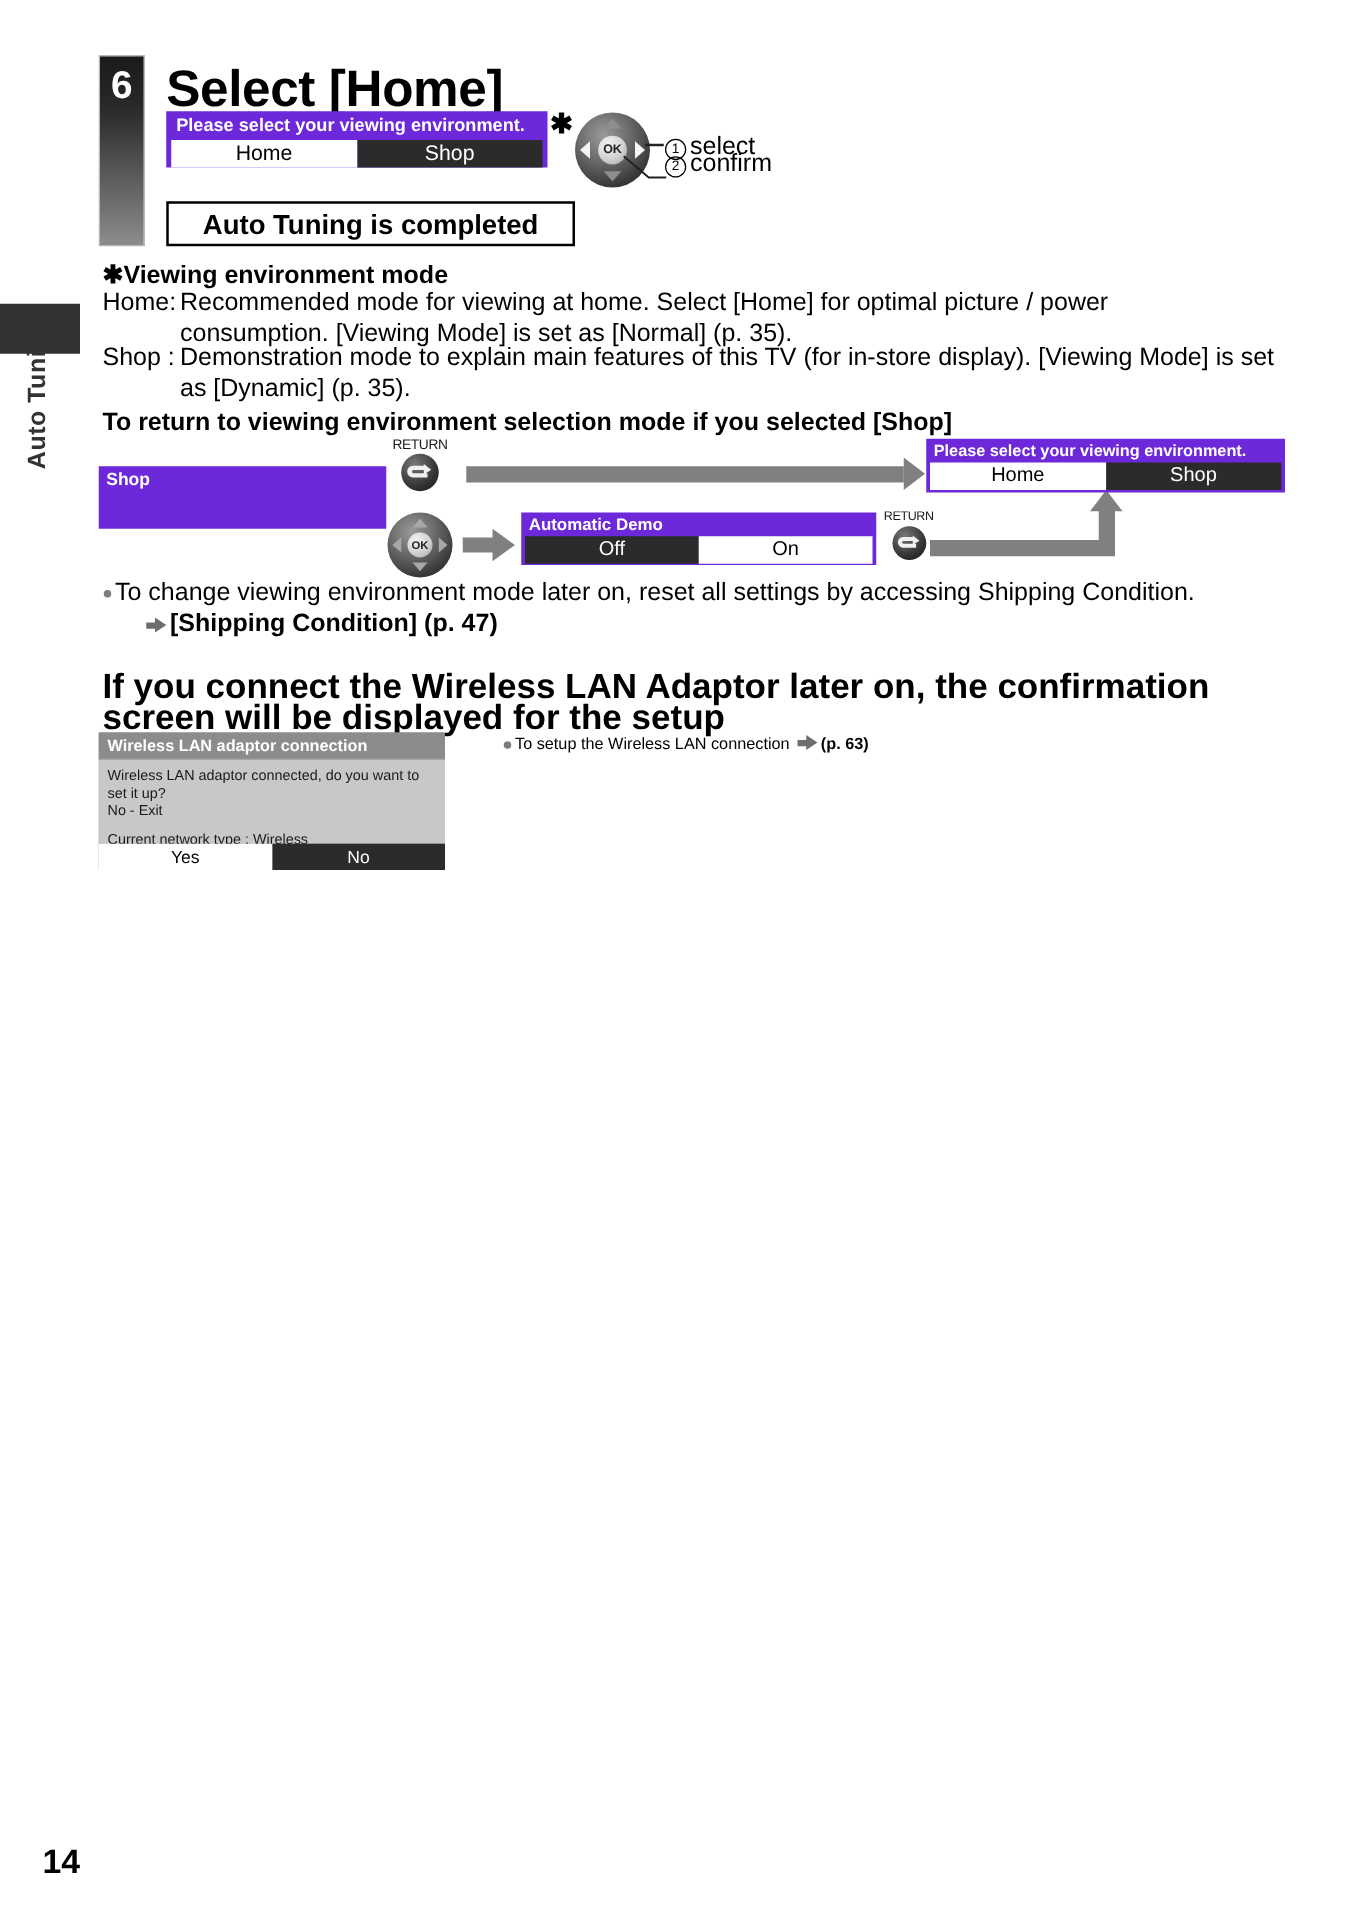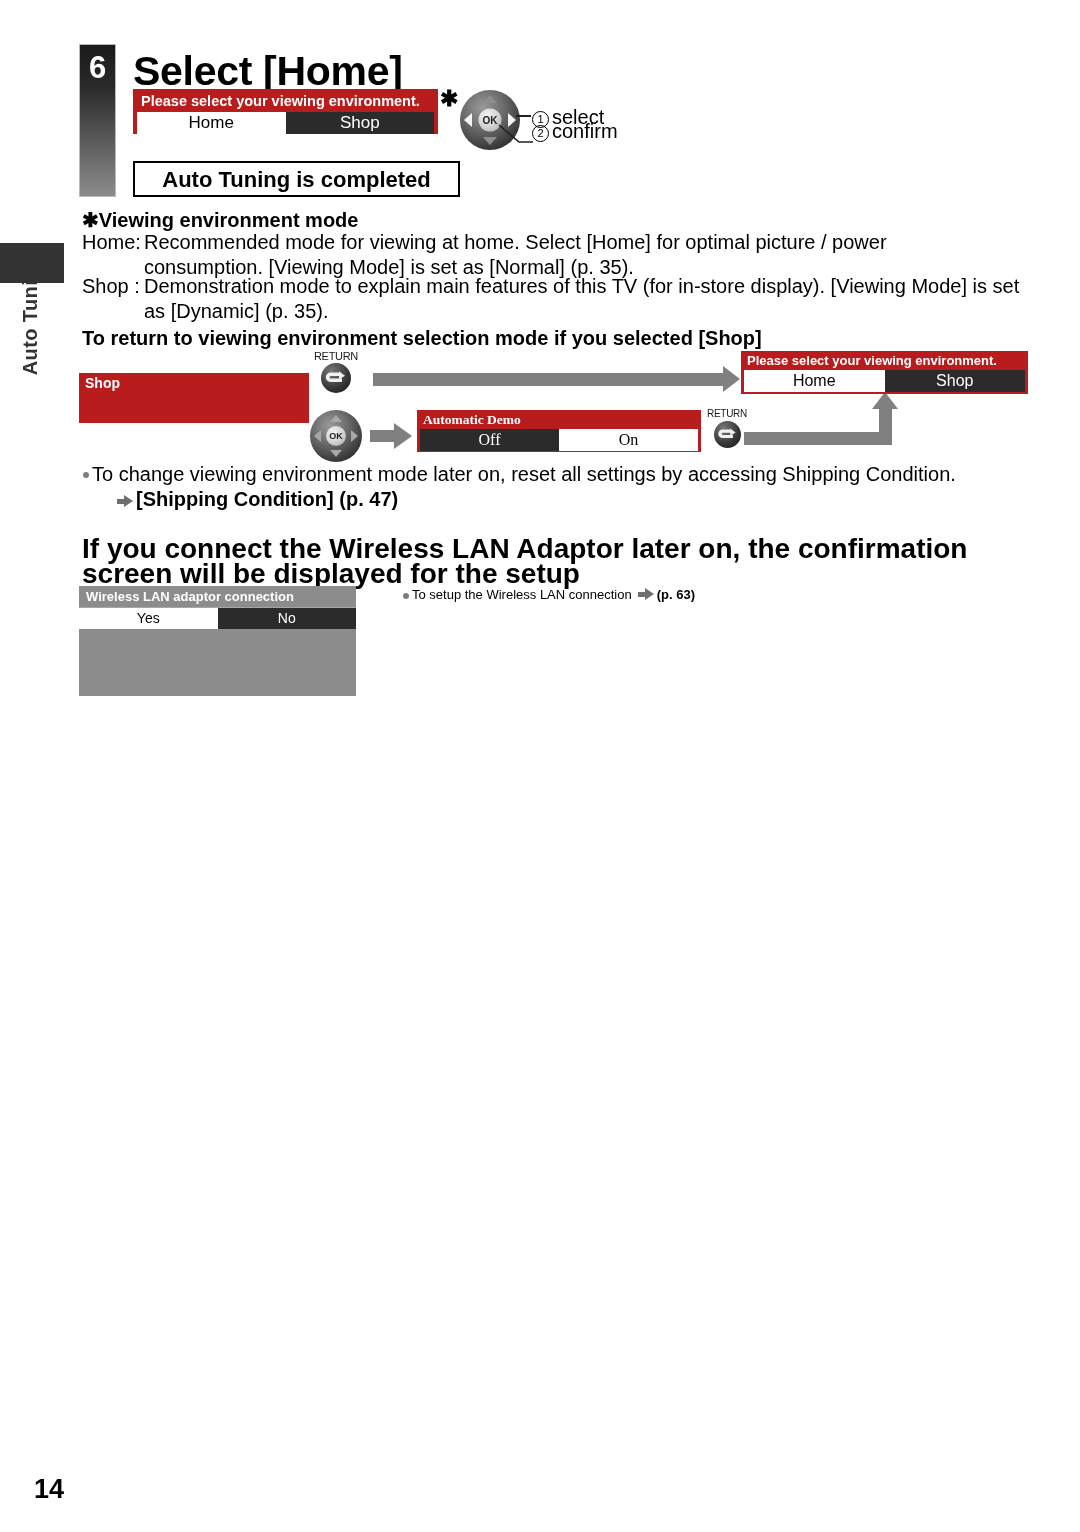--- a/index.html
+++ b/index.html
@@ -67,21 +67,21 @@
     left: 133px;
     top: 48px;
     font-size: 41px;
     font-weight: bold;
     letter-spacing: -0.3px;
   }
 
   
   .tv-dialog {
     position: absolute;
-    background: #b91c1c;
+    background: #6d28d9;
     box-sizing: border-box;
   }
   .tv-dialog .tv-title {
     color: #ffffff;
     font-weight: bold;
     white-space: nowrap;
     overflow: hidden;
   }
   .tv-opts {
     display: flex;
@@ -256,21 +256,20 @@
     text-align: center;
     color: #000;
   }
 
   #dlg-demo {
     left: 417px;
     top: 410px;
     width: 284px;
     height: 42px;
     padding: 2px 3px 3px 3px;
-    font-family: Liberation Serif, serif;
   }
   #dlg-demo .tv-title { font-size: 13.5px; line-height: 16px; padding-left: 3px; }
   #dlg-demo .tv-opts { margin-top: 1px; height: 22px; }
   #dlg-demo .tv-opt { font-size: 16px; line-height: 22px; }
 
   #dlg-env2 {
     left: 741px;
     top: 351px;
     width: 287px;
     height: 43px;
@@ -537,20 +536,26 @@
 <div class="bullet-dot" style="left:83px; top:472px;"></div>
 <div id="note1-text">To change viewing environment mode later on, reset all settings by accessing Shipping Condition.</div>
 <div id="note1-sub">
   <span class="ptr-arrow"></span><span>[Shipping Condition] (p. 47)</span>
 </div>
 
 <div id="wlan-heading">If you connect the Wireless LAN Adaptor later on, the confirmation screen will be displayed for the setup</div>
 
 <div id="dlg-wlan">
   <div class="wl-title">Wireless LAN adaptor connection</div>
+  <div class="wl-body">
+    <div>Wireless LAN adaptor connected, do you want to set it up?</div>
+    <div>No - Exit</div>
+    <div class="wl-gap"></div>
+    <div>Current network type : Wireless</div>
+  </div>
   <div class="tv-opts">
     <div class="tv-opt light">Yes</div>
     <div class="tv-opt dark">No</div>
   </div>
 </div>
 
 <div class="bullet-dot" style="left:403px; top:593px;"></div>
 <div id="note2-text">
   <span>To setup the Wireless LAN connection</span><span class="ptr-arrow" style="margin-left:6px;"></span><span class="pg">(p. 63)</span>
 </div>

